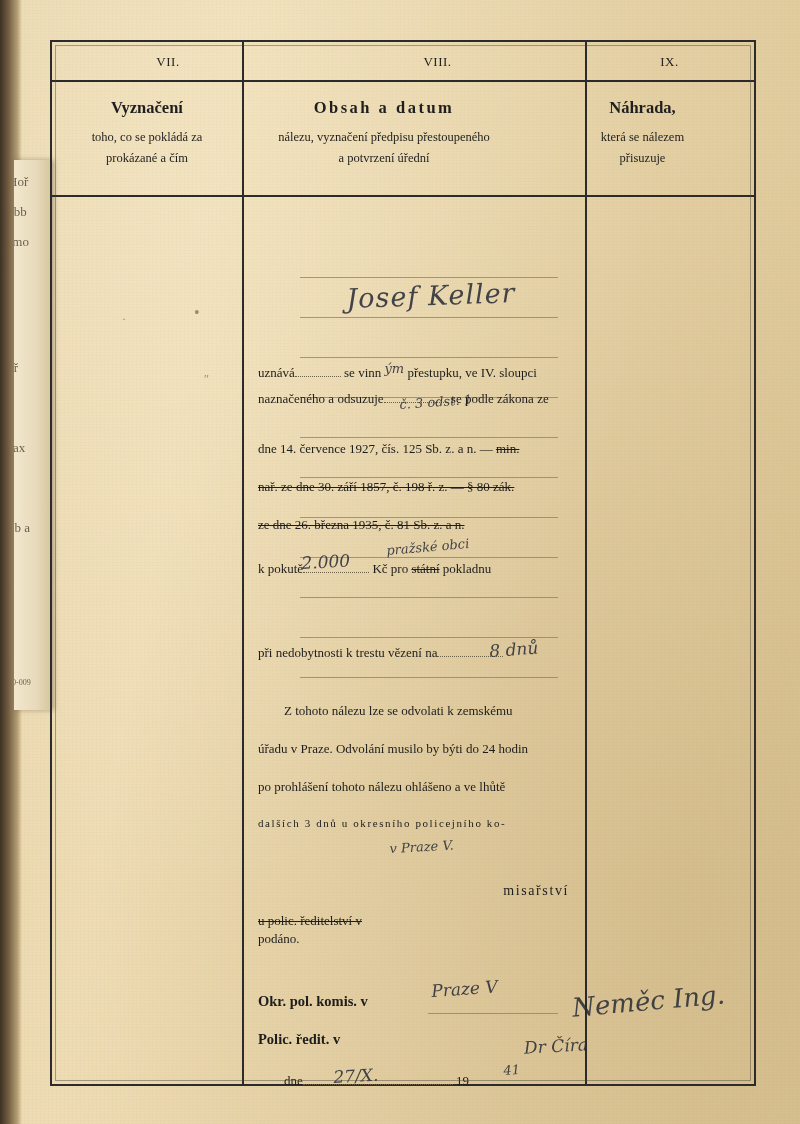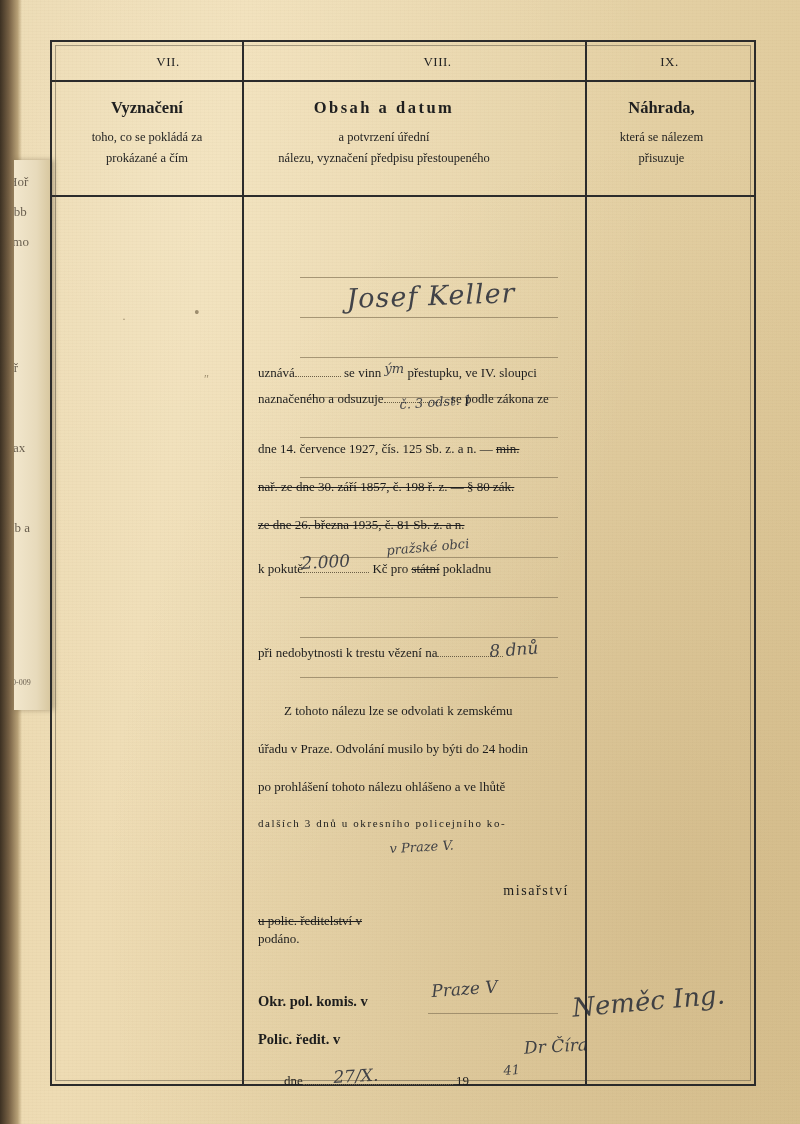--- a/index.html
+++ b/index.html
@@ -114,21 +114,21 @@
     position: absolute;
     top: 38px;
     height: 115px;
     box-sizing: border-box;
     padding: 18px 10px 0 10px;
     text-align: center;
     color: #1f1f1f;
   }
   .hcell.c7 { left: 0;     width: 190px; }
   .hcell.c8 { left: 190px; width: 284px; }
-  .hcell.c9 { left: 525px; width: 169px; }
+  .hcell.c9 { left: 506px; width: 169px; }
   .hcell .title {
     font-size: 16.5px;
     font-weight: bold;
     margin-bottom: 9px;
   }
   .hcell.c8 .title { letter-spacing: 2.5px; }
   .hcell .sub {
     font-size: 12.5px;
     line-height: 1.65;
   }
@@ -229,22 +229,22 @@
     <div class="roman r8">VIII.</div>
     <div class="roman r9">IX.</div>
 
     <div class="hcell c7">
       <div class="title">Vyznačení</div>
       <div class="sub">toho, co se pokládá za</div>
       <div class="sub">prokázané a čím</div>
     </div>
     <div class="hcell c8">
       <div class="title">Obsah a datum</div>
+      <div class="sub">nálezu, vyznačení předpisu přestoupeného</div>
       <div class="sub">a potvrzení úřední</div>
-      <div class="sub">nálezu, vyznačení předpisu přestoupeného</div>
     </div>
     <div class="hcell c9">
       <div class="title">Náhrada,</div>
       <div class="sub">která se nálezem</div>
       <div class="sub">přisuzuje</div>
     </div>
 
     <div class="body8">
 
       <div class="rule" style="top:82px;"></div>

